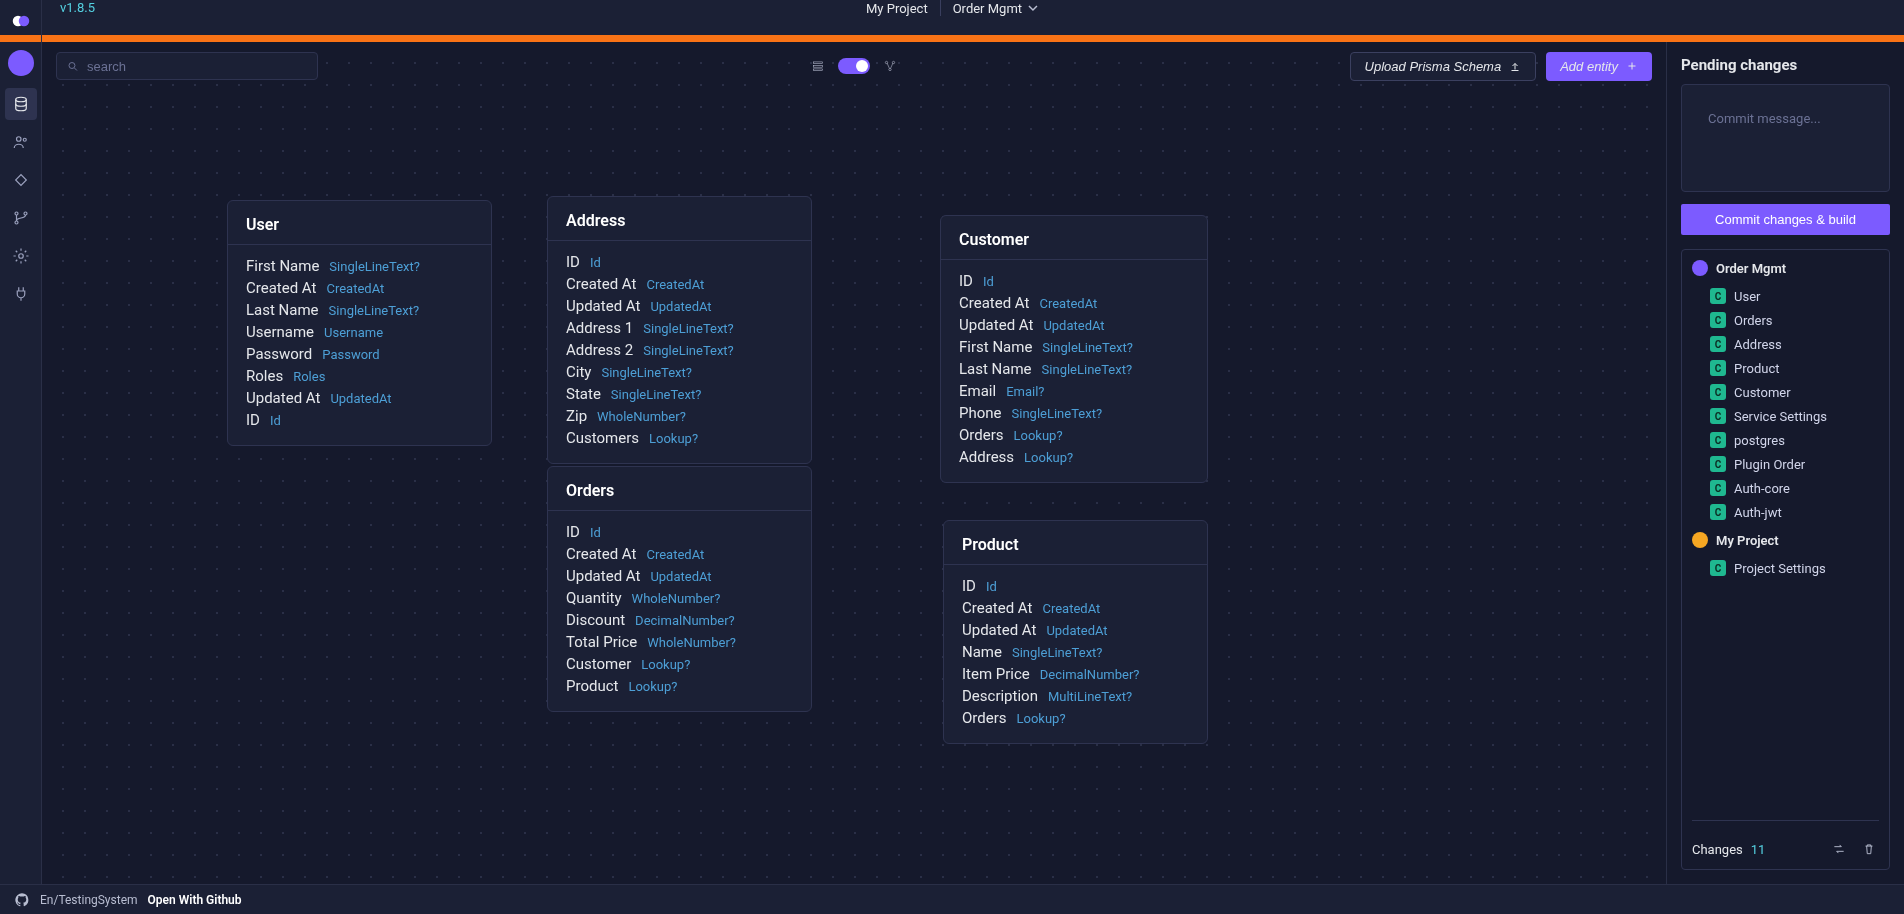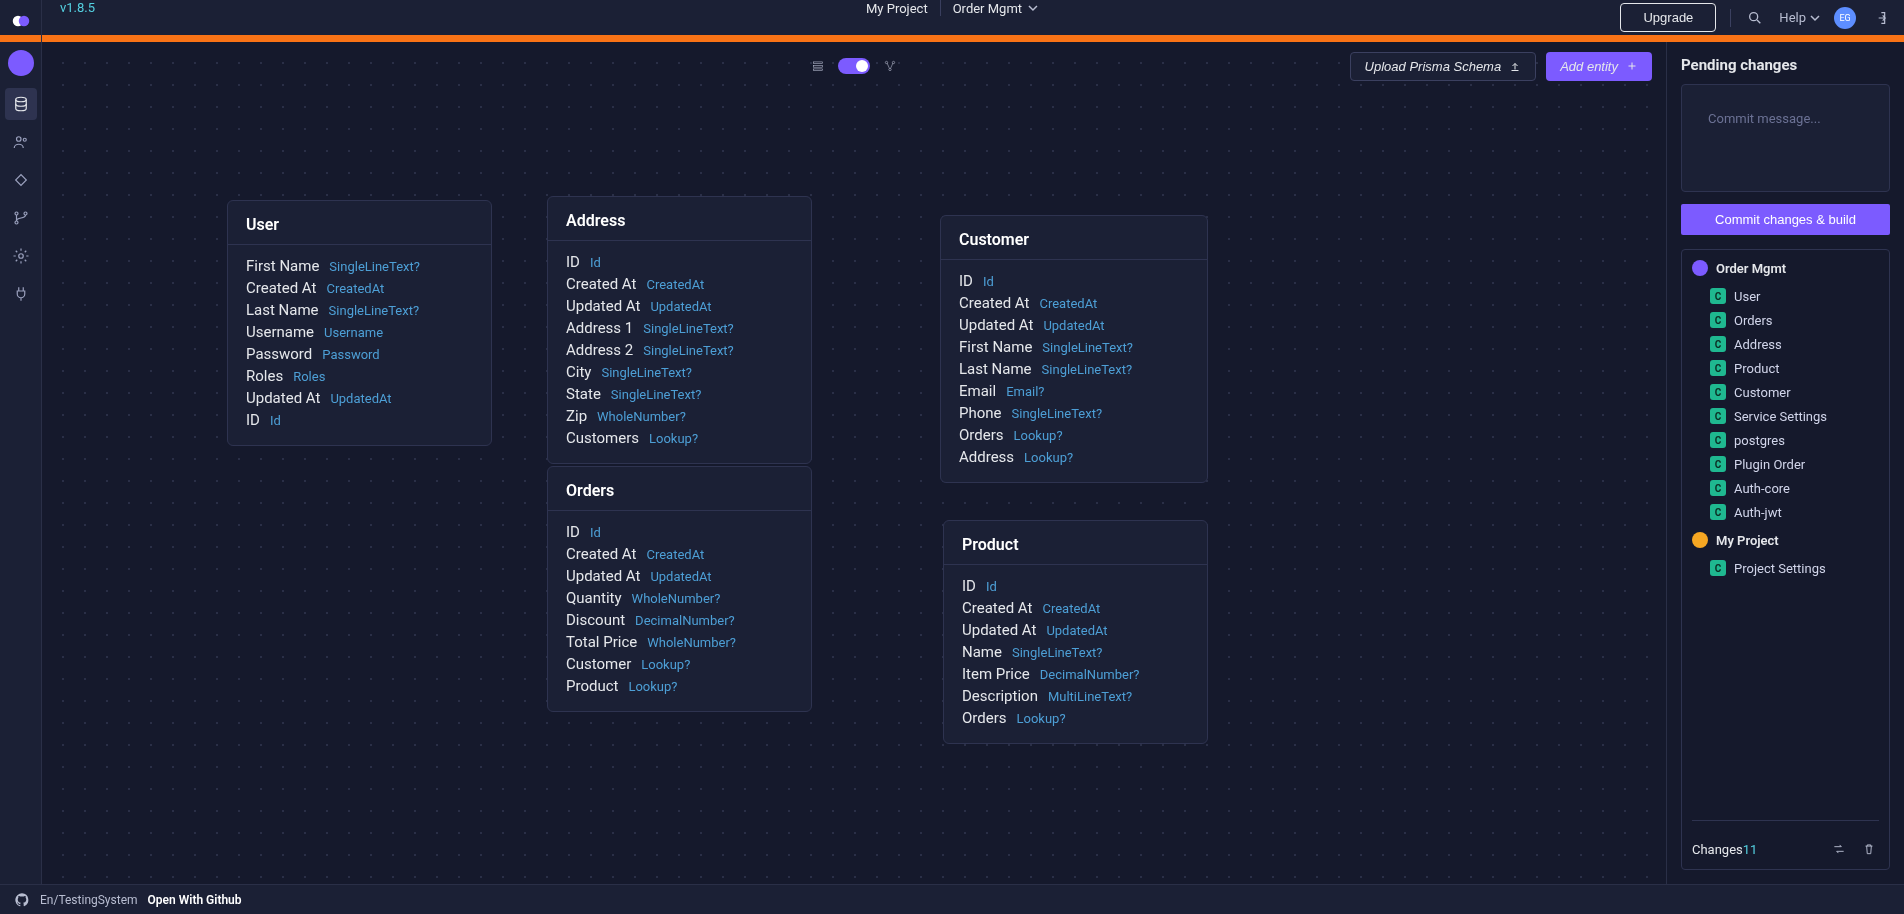--- a/index.html
+++ b/index.html
@@ -145,21 +145,21 @@
     margin-top:14px; padding:10px; border:1px solid #2e3350; border-radius:4px;
     flex:1; display:flex; flex-direction:column;
   }
   .tree-header { display:flex; align-items:center; gap:8px; font-weight:600; margin-bottom:8px;}
   .tree-dot { width:16px;height:16px;border-radius:50%;}
   .tree-dot.purple { background:#7c5bff;}
   .tree-dot.orange { background:#f6a723;}
   .tree-item { display:flex; align-items:center; gap:8px; padding:4px 0 4px 18px; color:#d1d5ea; cursor:pointer; font-size:13px;}
   .badge-c { width:16px; height:16px; border-radius:3px; background:#1fb890; color:#0b2e24; font-size:10px; font-weight:700; display:flex;align-items:center;justify-content:center;}
   .tree-footer { margin-top:auto; display:flex; align-items:center; padding-top:18px; border-top:1px solid #2e3350;}
-  .tree-footer .count { color:#54d0e0; }
+  .tree-footer .count { color:#54d0e0; margin-left:8px;}
   .tree-footer .actions { margin-left:auto; display:flex; gap:10px; color:#9aa0bd;}
 
   
   .bottombar {
     height:30px; background:#1b2035; border-top:1px solid #2a2f47;
     display:flex; align-items:center; padding:0 14px; gap:10px; color:#b8bdd1; font-size:12px;
   }
   .bottombar svg {width:16px;height:16px;}
   .footer-link { color:#fff; font-weight:600;}
 
@@ -181,42 +181,20 @@
     <span class="proj">My Project</span>
     <span class="divider"></span>
     <span class="svc">
       <span>Order Mgmt</span>
       <svg class="chev" viewBox="0 0 10 10">
           <path d="M1 3 L5 7 L9 3" stroke="#b8bdd1" fill="none" stroke-width="1.5"></path>
         </svg>
     </span>
   </div>
 
-  <div class="top-right">
-    <button class="upgrade-btn">Upgrade</button>
-    <span style="width:1px;height:18px;background:#3b4060;"></span>
-    <span class="icon-btn">
-      <svg viewBox="0 0 24 24" width="16" height="16">
-          <circle cx="10" cy="10" r="6" stroke="currentColor" fill="none" stroke-width="2"></circle>
-          <line x1="15" y1="15" x2="20" y2="20" stroke="currentColor" stroke-width="2"></line>
-        </svg>
-    </span>
-    <span class="help">
-      <span>Help</span>
-      <svg class="chev" viewBox="0 0 10 10">
-          <path d="M1 3 L5 7 L9 3" stroke="#b8bdd1" fill="none" stroke-width="1.5"></path>
-        </svg>
-    </span>
-    <span class="avatar-top">EG</span>
-    <span class="icon-btn">
-      <svg viewBox="0 0 24 24" width="16" height="16">
-          <path d="M14 4h5v16h-5 M10 12h9 M16 8l4 4-4 4" stroke="currentColor" fill="none" stroke-width="1.8"></path>
-        </svg>
-    </span>
-  </div>
 </div>
 
 <div class="main">
 
   <div class="leftrail">
     <div class="rail-avatar"></div>
     <div class="rail-item active">
       <svg viewBox="0 0 24 24">
           <ellipse cx="12" cy="6" rx="7" ry="3" stroke="currentColor" fill="none" stroke-width="1.6"></ellipse>
           <path d="M5 6v12c0 1.7 3.1 3 7 3s7-1.3 7-3V6" stroke="currentColor" fill="none" stroke-width="1.6"></path>
@@ -252,20 +230,27 @@
     <div class="rail-item">
       <svg viewBox="0 0 24 24">
           <path d="M9 3v5M15 3v5M7 8h10v4a5 5 0 01-10 0V8zM12 17v4" stroke="currentColor" fill="none" stroke-width="1.6"></path>
         </svg>
     </div>
   </div>
 
   <div class="canvas-wrap">
 
     <div class="canvas-toolbar">
+      <div class="search-box">
+        <svg viewBox="0 0 24 24" width="13" height="13">
+            <circle cx="10" cy="10" r="6" stroke="currentColor" fill="none" stroke-width="2"></circle>
+            <line x1="15" y1="15" x2="20" y2="20" stroke="currentColor" stroke-width="2"></line>
+          </svg>
+        <input placeholder="search" style="">
+      </div>
       <div class="canvas-center-tools">
         <span class="icon-btn">
           <svg viewBox="0 0 24 24" width="14" height="14">
               <rect x="4" y="5" width="16" height="3" stroke="currentColor" fill="none"></rect>
               <rect x="4" y="11" width="16" height="3" stroke="currentColor" fill="none"></rect>
               <rect x="4" y="17" width="16" height="3" stroke="currentColor" fill="none"></rect>
             </svg>
         </span>
         <div class="toggle"></div>
         <span class="icon-btn">

